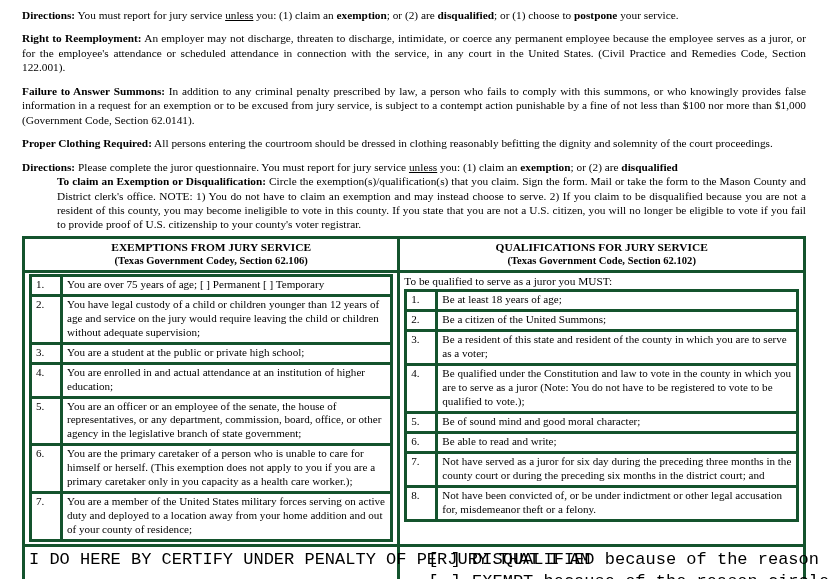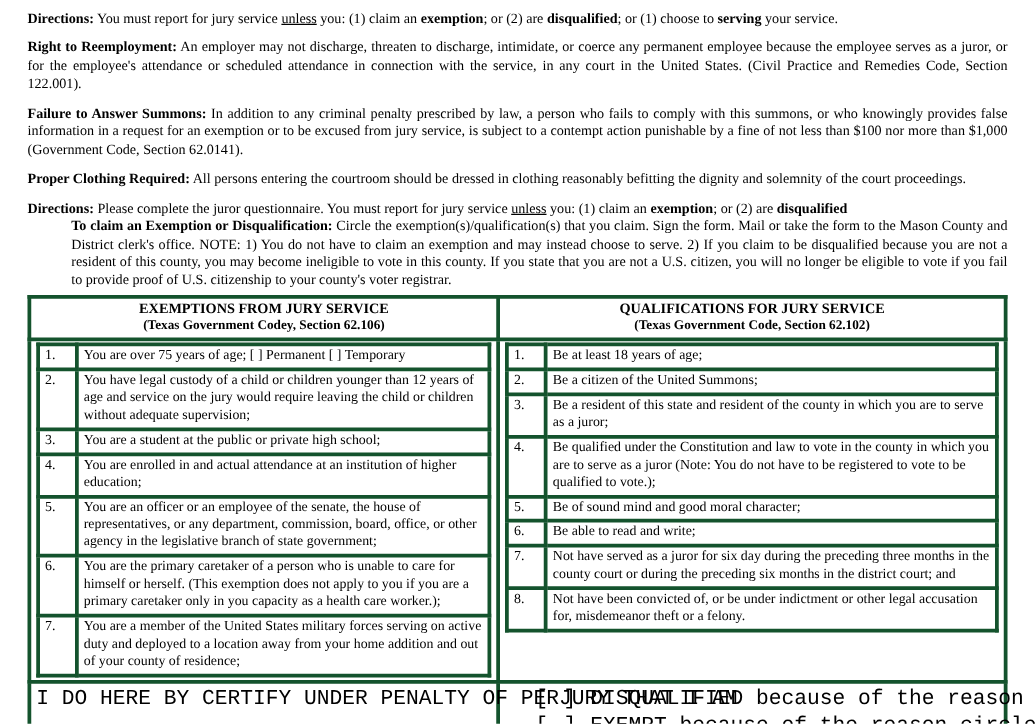--- a/index.html
+++ b/index.html
@@ -116,21 +116,21 @@
   .topgap { height: 8px; }
 </style>
 </head>
 <body>
 
 <div class="page">
 
   <div class="topgap"></div>
 
   <div class="block para">
-    <span class="lead">Directions:</span><span> You must report for jury service </span><span class="u">unless</span><span> you: (1) claim an </span><span class="b">exemption</span><span>; or (2) are </span><span class="b">disqualified</span><span>; or (1) choose to </span><span class="b">serving</span><span> your service.</span>
+    <span class="lead">Directions:</span><span> You must report for jury service </span><span class="u">unless</span><span> you: (1) claim an </span><span class="b">exemption</span><span>; or (2) are </span><span class="b">disqualified</span><span>; or (1) choose to </span><span class="b">postpone</span><span> your service.</span>
   </div>
 
   <div class="block para">
     <span class="lead">Right to Reemployment:</span><span> An employer may not discharge, threaten to discharge, intimidate, or coerce any permanent employee because the employee serves as a juror, or for the employee's attendance or scheduled attendance in connection with the service, in any court in the United States. (Civil Practice and Remedies Code, Section 122.001).</span>
   </div>
 
   <div class="block para">
     <span class="lead">Failure to Answer Summons:</span><span> In addition to any criminal penalty prescribed by law, a person who fails to comply with this summons, or who knowingly provides false information in a request for an exemption or to be excused from jury service, is subject to a contempt action punishable by a fine of not less than $100 nor more than $1,000 (Government Code, Section 62.0141).</span>
   </div>
 
@@ -187,33 +187,34 @@
                   <td>You are the primary caretaker of a person who is unable to care for himself or herself. (This exemption does not apply to you if you are a primary caretaker only in you capacity as a health care worker.);</td>
                 </tr>
           <tr>
                   <td class="num">7.</td>
                   <td>You are a member of the United States military forces serving on active duty and deployed to a location away from your home addition and out of your county of residence;</td>
                 </tr>
         </tbody>
             </table>
       </td>
       <td>
+        <div style="margin-bottom:1px;">To be qualified to serve as a juror you MUST:</div>
         <table class="listtbl">
           <tbody>
                 <tr>
                   <td class="num">1.</td>
                   <td>Be at least 18 years of age;</td>
                 </tr>
           <tr>
                   <td class="num">2.</td>
                   <td>Be a citizen of the United Summons;</td>
                 </tr>
           <tr>
                   <td class="num">3.</td>
-                  <td>Be a resident of this state and resident of the county in which you are to serve as a juror;</td>
+                  <td>Be a resident of this state and resident of the county in which you are to serve as a voter;</td>
                 </tr>
           <tr>
                   <td class="num">4.</td>
                   <td>Be qualified under the Constitution and law to vote in the county in which you are to serve as a juror (Note: You do not have to be registered to vote to be qualified to vote.);</td>
                 </tr>
           <tr>
                   <td class="num">5.</td>
                   <td>Be of sound mind and good moral character;</td>
                 </tr>
           <tr>

